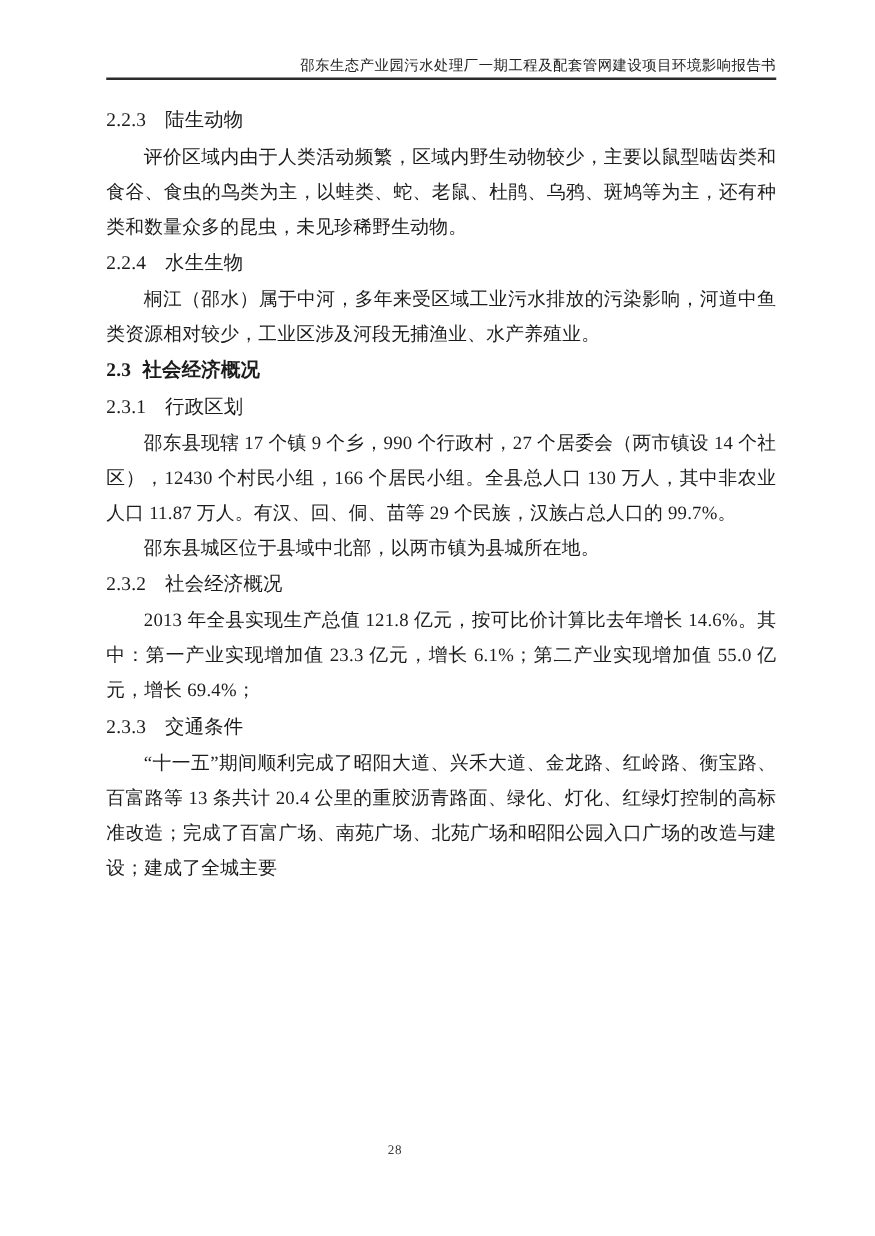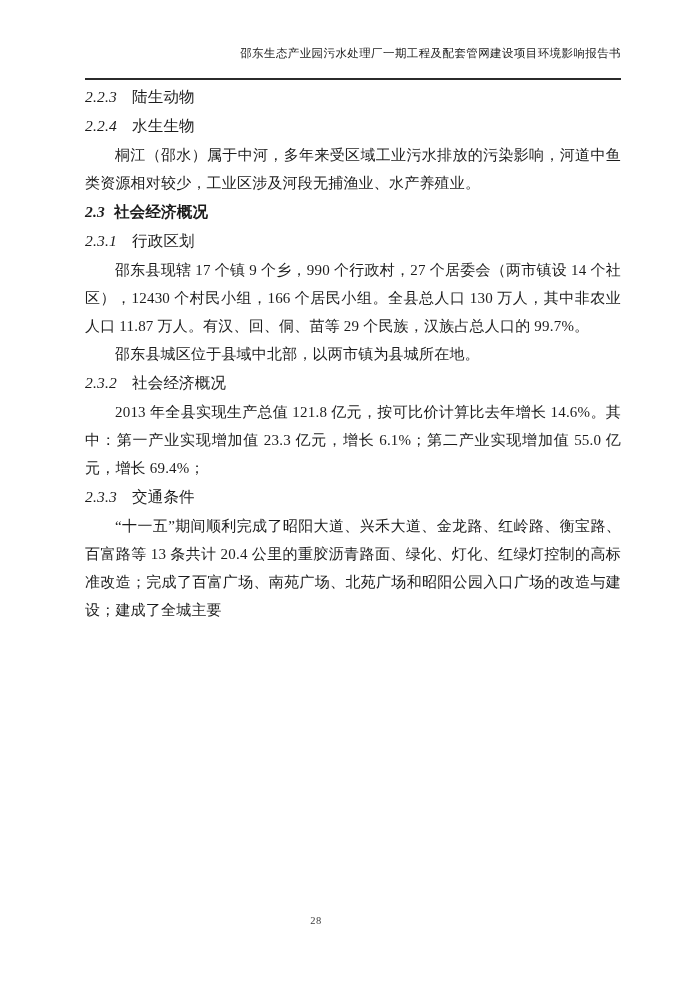--- a/index.html
+++ b/index.html
@@ -19,21 +19,21 @@
   }
   .running-header {
     position: absolute;
     left: 85px;
     top: 46px;
     width: 536px;
     text-align: right;
     font-size: 11.5px;
     letter-spacing: 0.4px;
     color: #222;
-    padding-bottom: 18px;
+    padding-bottom: 2px;
     border-bottom: 2px solid #2b2b2b;
     line-height: 14px;
   }
   .doc-body {
     position: absolute;
     left: 85px;
     top: 82px;
     width: 536px;
     font-size: 15px;
     line-height: 28px;
@@ -48,21 +48,21 @@
     margin: 1px 0;
     font-size: 15.5px;
     text-indent: 0;
   }
   .heading.level-2 {
     font-weight: bold;
   }
   .heading.level-3 {
     font-weight: normal;
   }
-  .heading .sec-num { display: inline-block; font-style: italic; }
+  .heading .sec-num { display: inline-block; }
   .heading.level-2 .sec-num { margin-right: 9px; }
   .heading.level-3 .sec-num { margin-right: 15px; }
   .page-footer {
     position: absolute;
     top: 915px;
     left: 0;
     width: 632px;
     text-align: center;
     font-size: 10.5px;
     color: #3a3a3a;
@@ -73,20 +73,21 @@
 <body>
 
 <div class="page">
 
   <div class="running-header">
     <span>邵东生态产业园污水处理厂一期工程及配套管网建设项目环境影响报告书</span>
   </div>
 
   <main class="doc-body" id="doc-body">
       <div class="heading level-3"><span class="sec-num">2.2.3</span><span class="sec-title">陆生动物</span></div>
+      <p class="para">评价区域内由于人类活动频繁，区域内野生动物较少，主要以鼠型啮齿类和食谷、食虫的鸟类为主，以蛙类、蛇、老鼠、杜鹃、乌鸦、斑鸠等为主，还有种类和数量众多的昆虫，未见珍稀野生动物。</p>
       <div class="heading level-3"><span class="sec-num">2.2.4</span><span class="sec-title">水生生物</span></div>
       <p class="para">桐江（邵水）属于中河，多年来受区域工业污水排放的污染影响，河道中鱼类资源相对较少，工业区涉及河段无捕渔业、水产养殖业。</p>
       <div class="heading level-2"><span class="sec-num">2.3</span><span class="sec-title">社会经济概况</span></div>
       <div class="heading level-3"><span class="sec-num">2.3.1</span><span class="sec-title">行政区划</span></div>
       <p class="para">邵东县现辖 17 个镇 9 个乡，990 个行政村，27 个居委会（两市镇设 14 个社区），12430 个村民小组，166 个居民小组。全县总人口 130 万人，其中非农业人口 11.87 万人。有汉、回、侗、苗等 29 个民族，汉族占总人口的 99.7%。</p>
       <p class="para">邵东县城区位于县域中北部，以两市镇为县城所在地。</p>
       <div class="heading level-3"><span class="sec-num">2.3.2</span><span class="sec-title">社会经济概况</span></div>
       <p class="para">2013 年全县实现生产总值 121.8 亿元，按可比价计算比去年增长 14.6%。其中：第一产业实现增加值 23.3 亿元，增长 6.1%；第二产业实现增加值 55.0 亿元，增长 69.4%；</p>
       <div class="heading level-3"><span class="sec-num">2.3.3</span><span class="sec-title">交通条件</span></div>
       <p class="para">“十一五”期间顺利完成了昭阳大道、兴禾大道、金龙路、红岭路、衡宝路、百富路等 13 条共计 20.4 公里的重胶沥青路面、绿化、灯化、红绿灯控制的高标准改造；完成了百富广场、南苑广场、北苑广场和昭阳公园入口广场的改造与建设；建成了全城主要</p>

